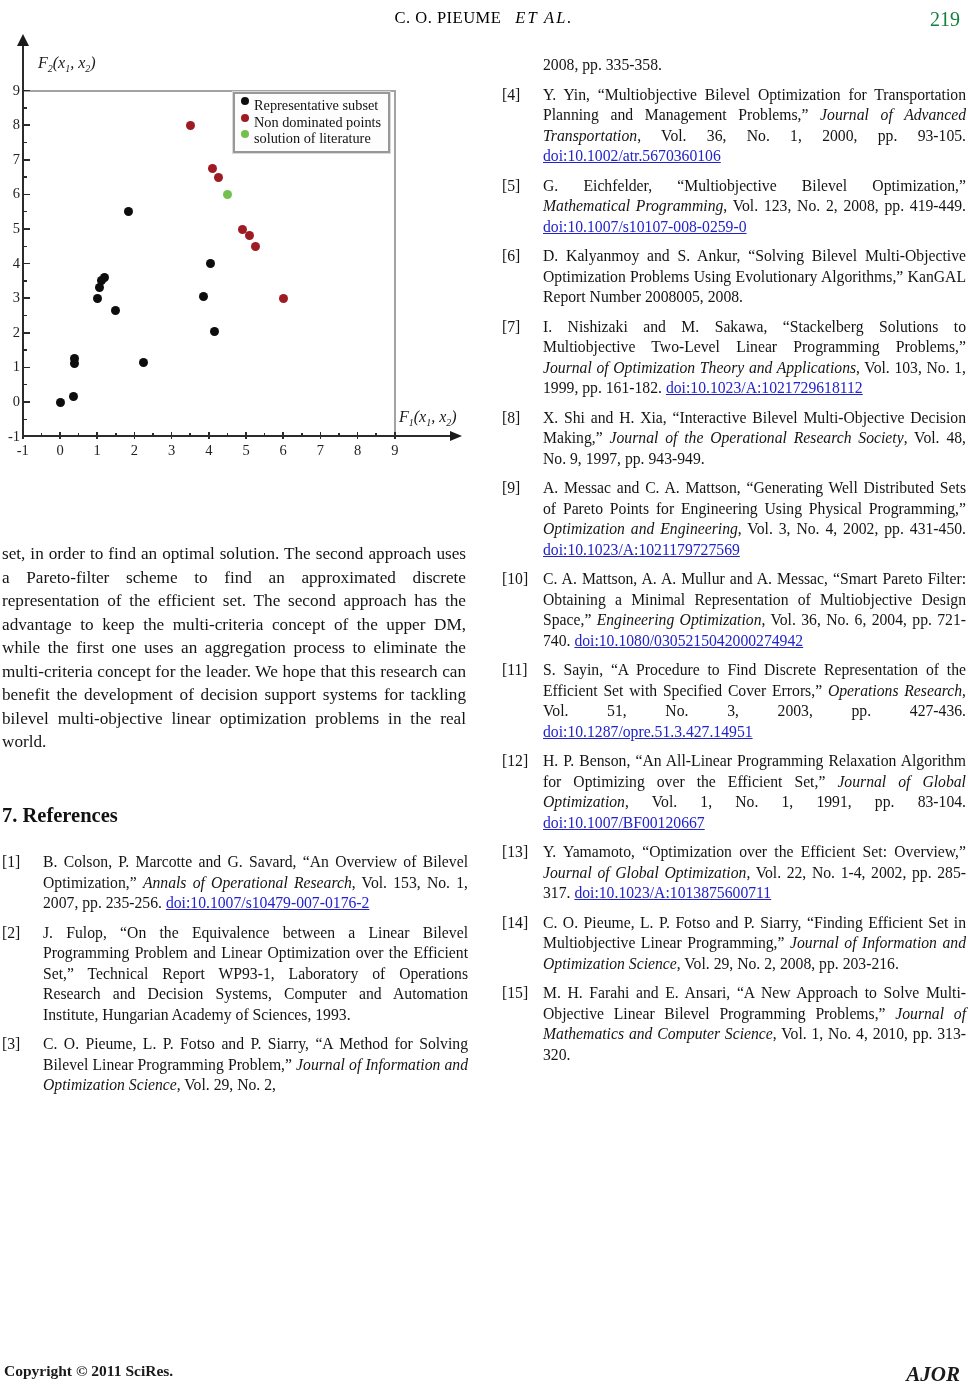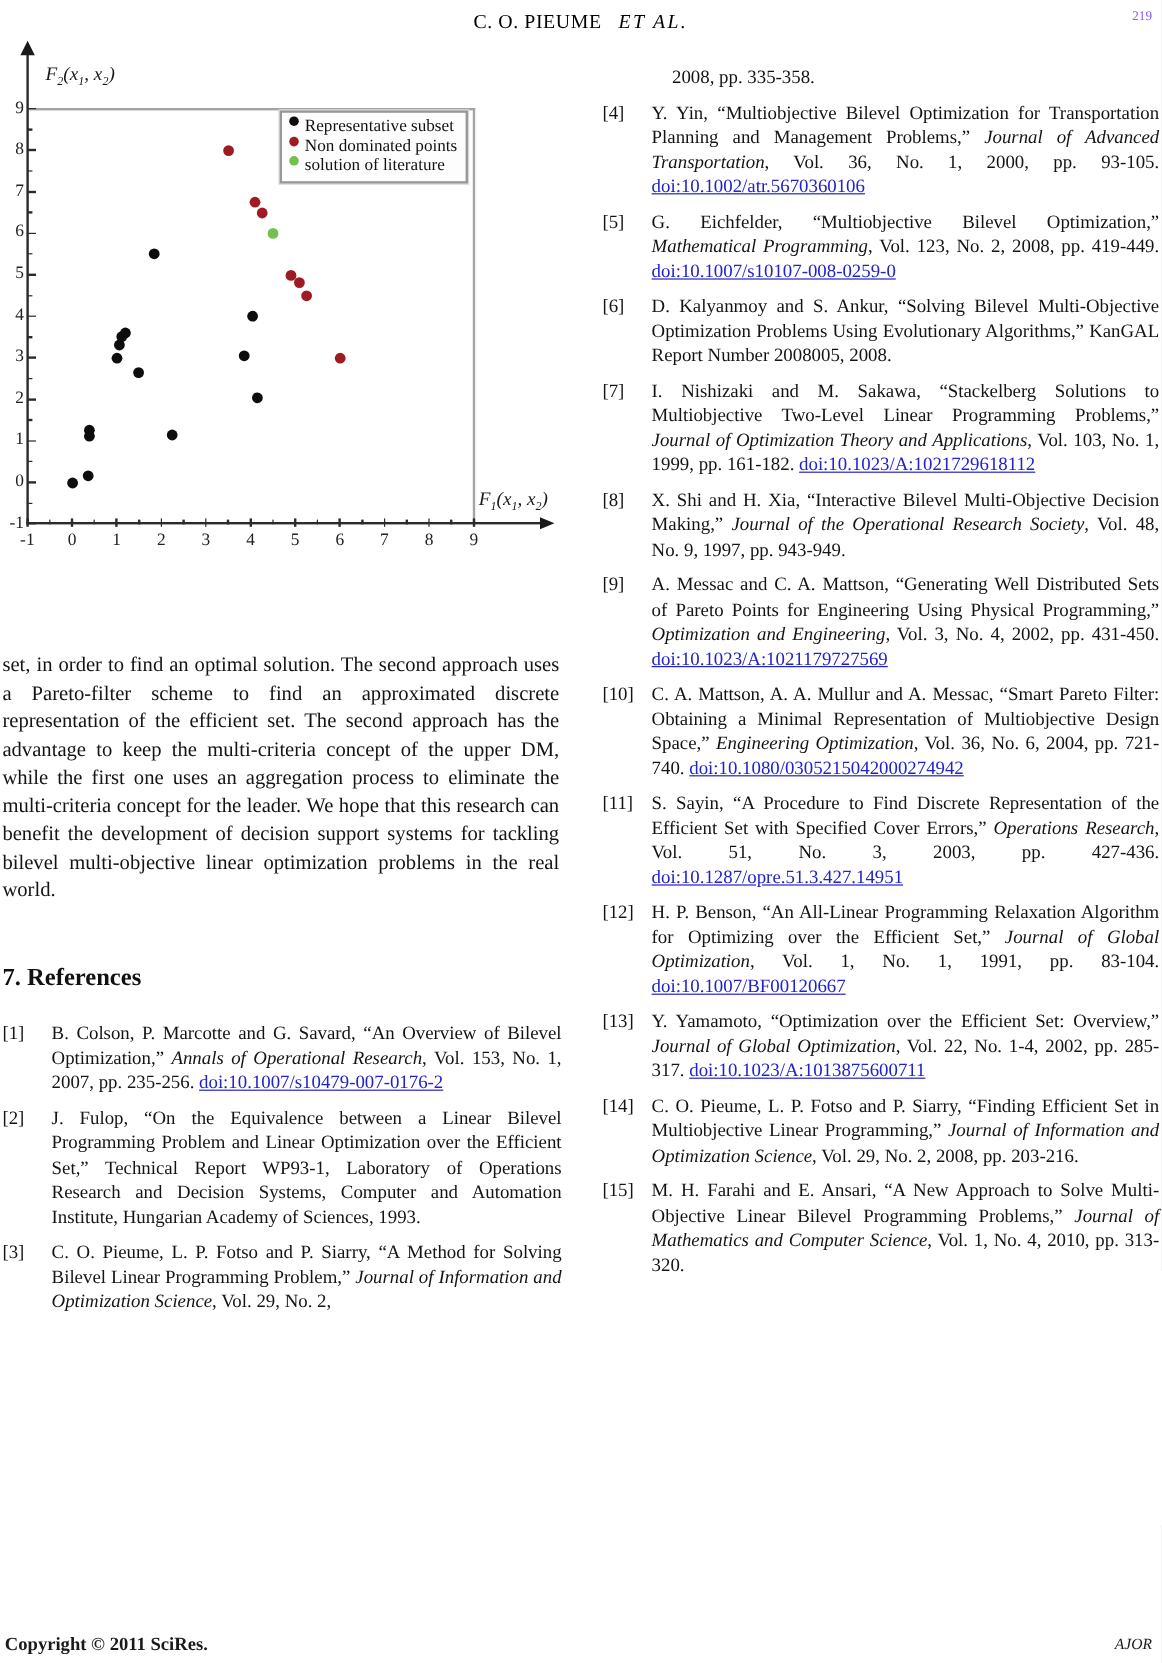--- a/index.html
+++ b/index.html
@@ -6,21 +6,21 @@
   html,body { background:#e8e8e8; }
   .page {
     position:relative; width:968px; height:1386px; margin:0 auto;
     background:#ffffff; color:#111;
     font-family:"Liberation Serif","DejaVu Serif",serif;
     overflow:hidden;
   }
   .hdr-title { position:absolute; top:8px; left:0; width:100%; text-align:center;
     font-size:16.5px; letter-spacing:.5px; color:#000000; }
   .hdr-title .it { font-style:italic; margin-left:14px; letter-spacing:2px; }
-  .hdr-page { position:absolute; top:8px; right:8px; font-size:11px; color:#8b5cf6; }
+  .hdr-page { position:absolute; top:8px; right:8px; font-size:20px; color:#15803d; }
 
   
   .fig { position:absolute; left:6px; top:36px; width:462px; height:440px; }
   .vaxis { position:absolute; left:16px; top:8px; width:2px; height:393px; background:#2b2b2b; }
   .haxis { position:absolute; left:16px; top:399px; width:430px; height:2px; background:#2b2b2b; }
   .arrow-up { position:absolute; left:11px; top:-2px; width:0; height:0;
     border-left:6px solid transparent; border-right:6px solid transparent; border-bottom:12px solid #1a1a1a; }
   .arrow-right { position:absolute; left:444px; top:394.5px; width:0; height:0;
     border-top:5.5px solid transparent; border-bottom:5.5px solid transparent; border-left:12px solid #1a1a1a; }
   .frame-top { position:absolute; left:17px; top:54px; width:373px; height:2px; background:#a3a3a3; }
@@ -48,26 +48,26 @@
     line-height:23.5px; text-align:justify; color:#141414; }
 
   .sec-head { position:absolute; top:804px; left:2px; font-size:20.5px; font-weight:bold; color:#111; }
 
   .refs { position:absolute; font-size:15.7px; line-height:20.5px; text-align:justify; color:#141414; }
   .refs-left { top:852px; left:2px; width:466px; }
   .refs-right { top:55px; left:502px; width:464px; }
   .ref { position:relative; margin-bottom:9px; }
   .ref-num { position:absolute; left:0; top:0; }
   .ref-body { margin-left:41px; }
-  .ref-cont { margin-left:58px; margin-bottom:9px; }
+  .ref-cont { margin-left:41px; margin-bottom:9px; }
   .it { font-style:italic; }
   a.doi { color:#2222cc; text-decoration:underline; }
 
   .foot-left { position:absolute; left:4px; top:1362px; font-size:15.5px; color:#1a1a1a;font-weight:bold; }
-  .foot-right { position:absolute; right:8px; top:1362px; font-size:13px; font-weight:normal; font-style:italic; color:#1a1a1a; }
+  .foot-right { position:absolute; right:8px; top:1362px; font-size:21px; font-weight:bold; font-style:italic; color:#1a1a1a; }
 </style>
 </head>
 <body>
 
 <div class="page">
 
   <div class="hdr-title">
     <span>C. O. PIEUME</span><span class="it">ET  AL.</span>
   </div>
   <div class="hdr-page">219</div>

